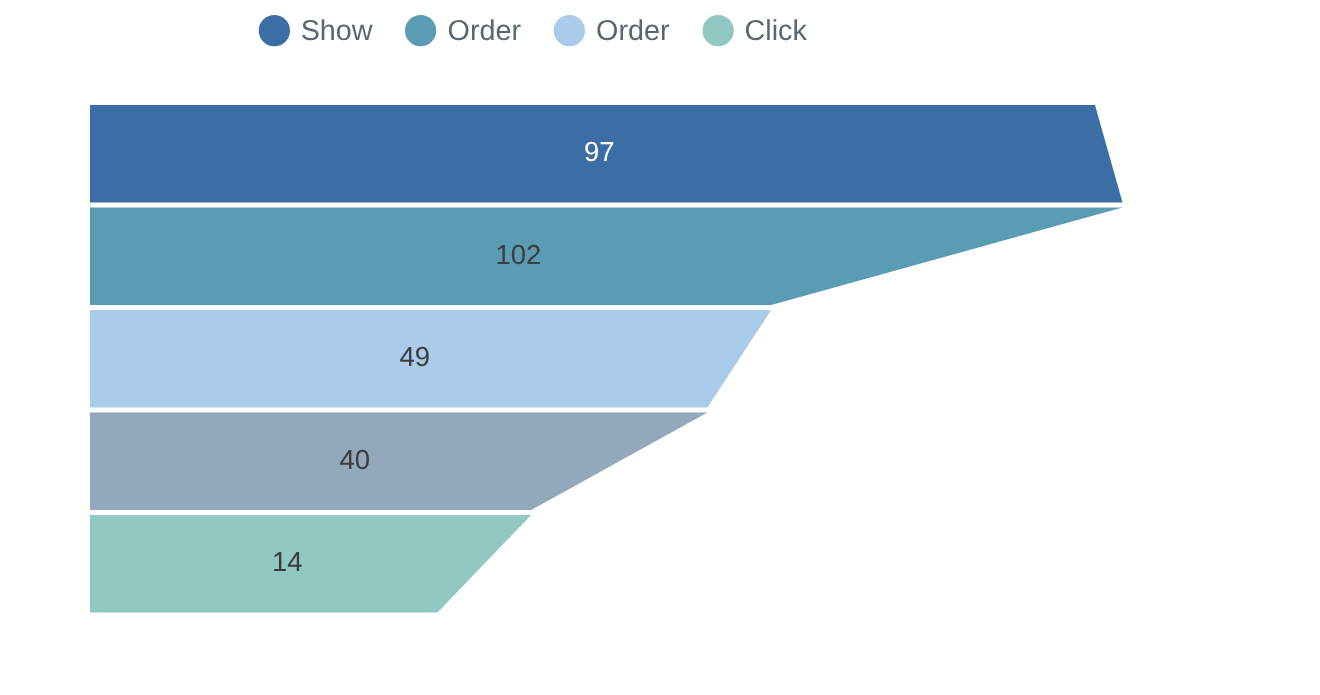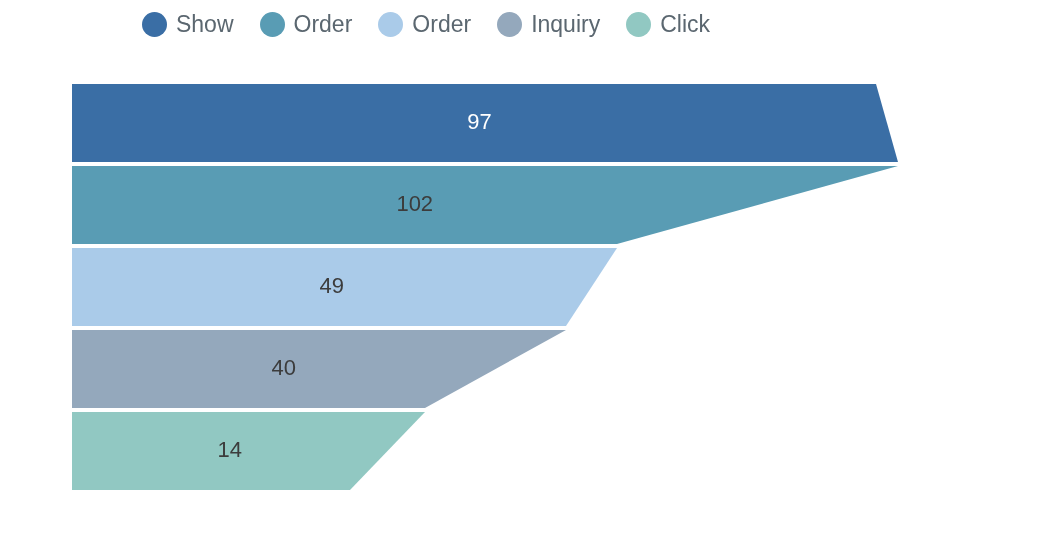--- a/index.html
+++ b/index.html
@@ -85,24 +85,20 @@
     <div class="legend-item">
       <span class="legend-marker" style="background: rgb(89, 156, 180);"></span>
       <span class="legend-label">Order</span>
     </div>
 
     <div class="legend-item">
       <span class="legend-marker" style="background: rgb(170, 203, 233);"></span>
       <span class="legend-label">Order</span>
     </div>
 
-    <div class="legend-item">
-      <span class="legend-marker" style="background: rgb(148, 168, 188);"></span>
-      <span class="legend-label">Inquiry</span>
-    </div>
 
     <div class="legend-item">
       <span class="legend-marker" style="background: rgb(145, 200, 194);"></span>
       <span class="legend-label">Click</span>
     </div>
 
   </div>
 
   <div id="funnel-area">
     <svg id="funnel-svg" width="1056" height="556" viewBox="0 0 1056 556">

